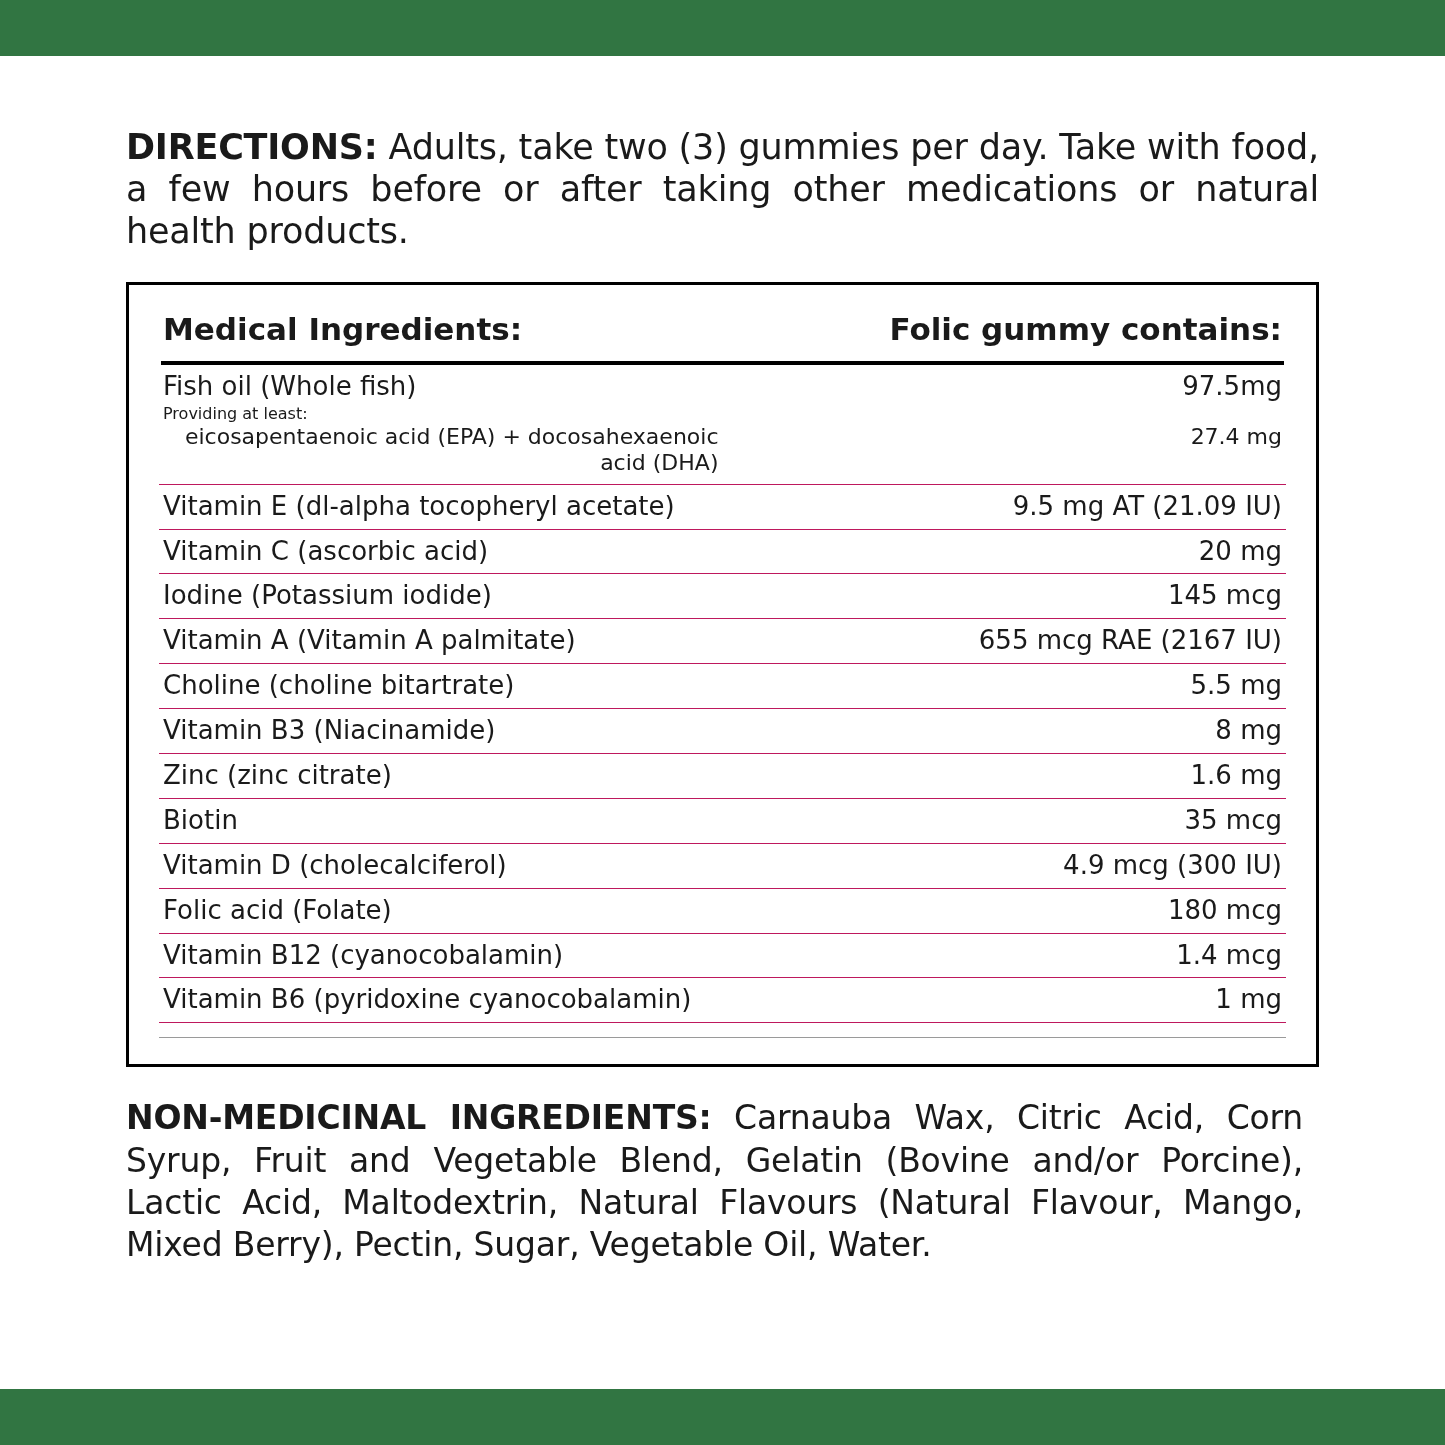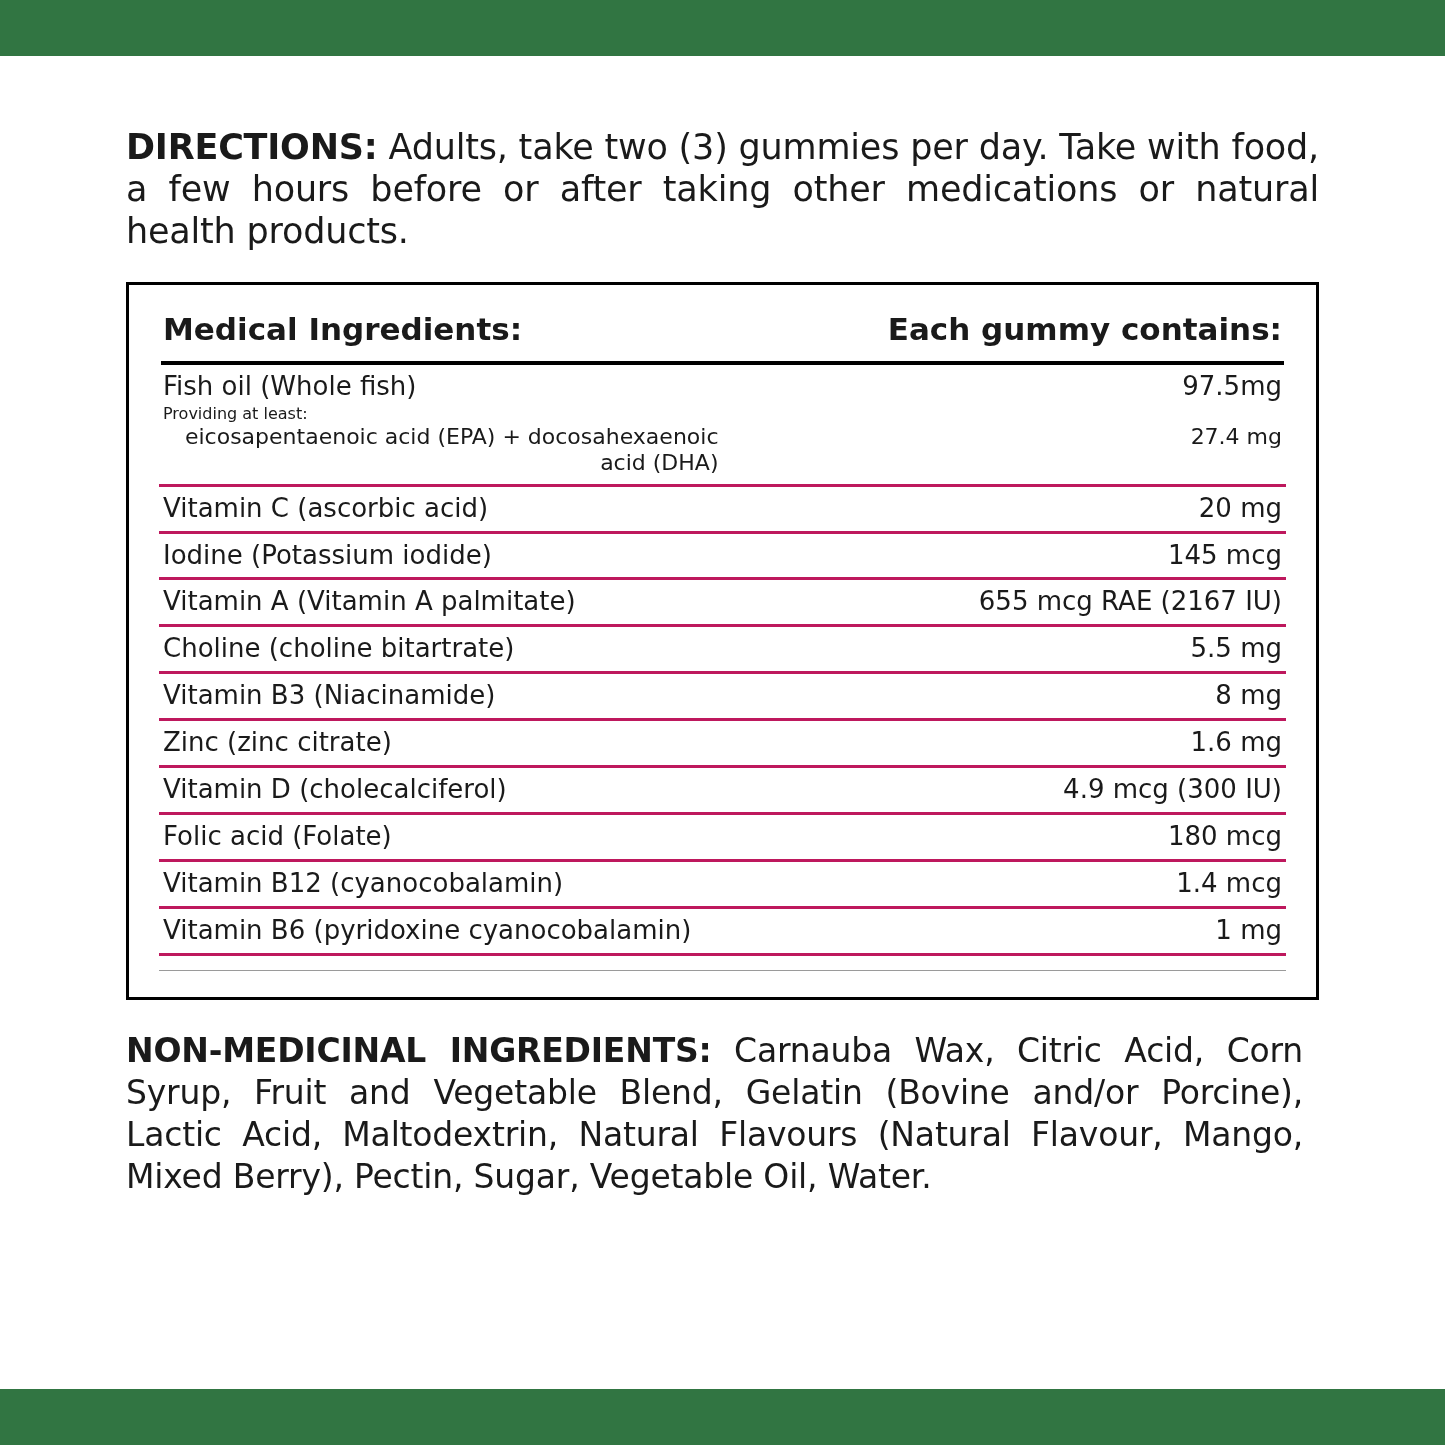--- a/index.html
+++ b/index.html
@@ -66,21 +66,21 @@
     margin: 0 2px 0 2px;
   }
   table.ing {
     width: 100%;
     border-collapse: collapse;
     table-layout: fixed;
   }
   table.ing td {
     font-size: 26px;
     padding: 7px 4px 7px 4px;
-    border-bottom: 3px solid #be185d;
+    border-bottom: 1px solid #be185d;
     vertical-align: top;
     line-height: 1.15;
   }
   table.ing tr:last-child td {
     border-bottom: 1px solid #9a9a9a;
   }
   td.name { text-align: left; }
   td.amount { text-align: right; white-space: nowrap; }
   .sub-note {
     display: block;
@@ -114,39 +114,43 @@
 
 <div class="page">
 
   <p class="directions">
     <span class="lead">DIRECTIONS:</span><span> Adults, take two (3) gummies per day. Take with food, a few hours before or after taking other medications or natural health products.</span>
   </p>
 
   <div class="panel">
     <div class="panel-head">
       <span>Medical Ingredients:</span>
-      <span>Each gummy contains:</span>
+      <span>Folic gummy contains:</span>
     </div>
     <div class="rule-thick"></div>
 
     <table class="ing">
       <tbody>
         <tr class="row-stack">
           <td class="name">
             <span>Fish oil (Whole fish)</span>
             <span class="sub-note">Providing at least:</span>
             <span class="sub-line">eicosapentaenoic acid (EPA) + docosahexaenoic acid (DHA)</span>
           </td>
           <td class="amount">
             <span>97.5mg</span>
             <span class="sub-note" style="visibility:hidden">&nbsp;</span>
             <span class="sub-line">27.4 mg</span>
           </td>
         </tr>
         <tr>
+          <td class="name">Vitamin E (dl-alpha tocopheryl acetate)</td>
+          <td class="amount">9.5 mg AT (21.09 IU)</td>
+        </tr>
+        <tr>
           <td class="name">Vitamin C (ascorbic acid)</td>
           <td class="amount">20 mg</td>
         </tr>
         <tr>
           <td class="name">Iodine (Potassium iodide)</td>
           <td class="amount">145 mcg</td>
         </tr>
         <tr>
           <td class="name">Vitamin A (Vitamin A palmitate)</td>
           <td class="amount">655 mcg RAE (2167 IU)</td>
@@ -155,20 +159,24 @@
           <td class="name">Choline (choline bitartrate)</td>
           <td class="amount">5.5 mg</td>
         </tr>
         <tr>
           <td class="name">Vitamin B3 (Niacinamide)</td>
           <td class="amount">8 mg</td>
         </tr>
         <tr>
           <td class="name">Zinc (zinc citrate)</td>
           <td class="amount">1.6 mg</td>
+        </tr>
+        <tr>
+          <td class="name">Biotin</td>
+          <td class="amount">35 mcg</td>
         </tr>
         <tr>
           <td class="name">Vitamin D (cholecalciferol)</td>
           <td class="amount">4.9 mcg (300 IU)</td>
         </tr>
         <tr>
           <td class="name">Folic acid (Folate)</td>
           <td class="amount">180 mcg</td>
         </tr>
         <tr>

